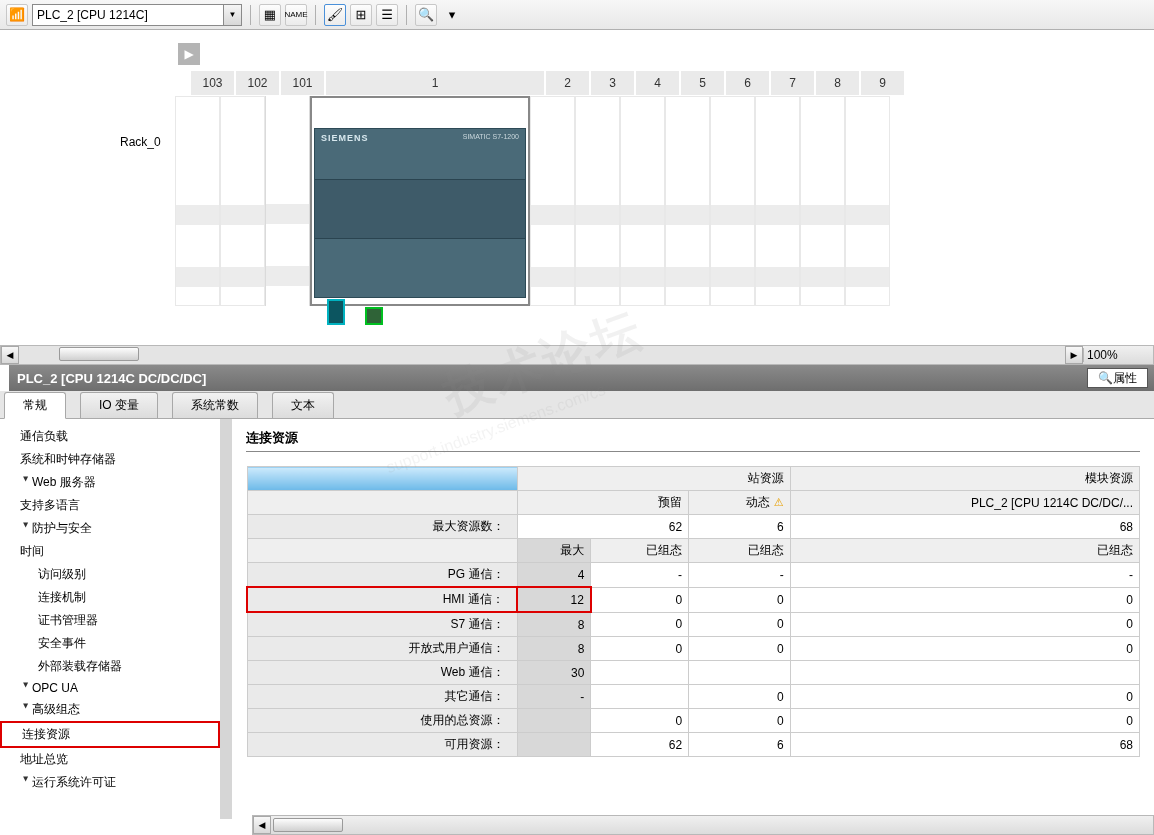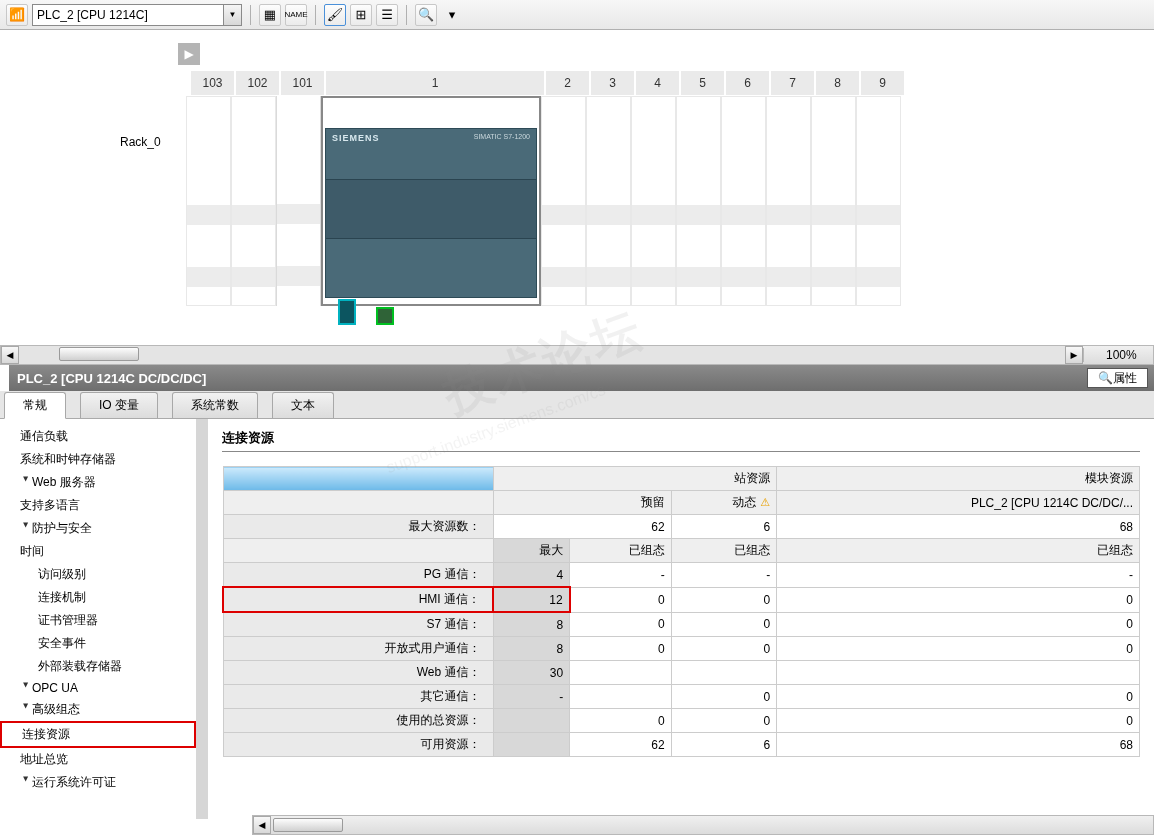--- a/index.html
+++ b/index.html
@@ -8,47 +8,47 @@
 .tb-icon { width:22px; height:22px; display:flex; align-items:center; justify-content:center; background:linear-gradient(#fdfdfd,#ebebeb); border:1px solid #c8c8c8; border-radius:2px; cursor:pointer; font-size:13px; }
 .tb-select { display:flex; align-items:center; height:22px; border:1px solid #8a8a8a; background:#fff; width:210px; padding:0 4px; font-size:12px; position:relative; }
 .tb-select .arrow { position:absolute; right:0; top:0; bottom:0; width:18px; border-left:1px solid #8a8a8a; background:linear-gradient(#f6f6f6,#d8d8d8); display:flex; align-items:center; justify-content:center; font-size:8px; }
 .tb-sep { width:1px; height:20px; background:#b0b0b0; margin:0 4px; }
 .rackview { height:315px; background:#fff; position:relative; overflow:hidden; }
 .play-btn { position:absolute; left:178px; top:13px; width:22px; height:22px; background:#b4b4b4; display:flex; align-items:center; justify-content:center; color:#fff; }
 .slots { position:absolute; left:100px; top:40px; display:flex; }
 .slot-lbl { width:45px; height:26px; background:#eaeaea; border:1px solid #fff; display:flex; align-items:center; justify-content:center; font-size:12px; color:#333; }
 .slot-lbl.wide { width:220px; }
 .rack-lbl { position:absolute; left:120px; top:105px; font-size:12px; }
-.rack-row { position:absolute; left:186px; top:66px; display:flex;align-items:center; }
+.rack-row { position:absolute; left:175px; top:66px; display:flex;align-items:center; }
 .slot-cell { width:45px; height:210px; border:1px solid #e8e8e8; background:#fff; position:relative; }
 .slot-cell.band::before, .slot-cell.band::after { content:""; position:absolute; left:0; right:0; height:20px; background:#ececec; }
 .slot-cell.band::before { top:108px; } .slot-cell.band::after { top:170px; }
 .slot-cell.wide { width:220px; }
 .plc-mod { position:absolute; left:2px; right:2px; top:30px; height:170px; background:#4a6a78; border:1px solid #2d4a56; }
 .plc-mod .siemens { position:absolute; left:6px; top:4px; color:#d8e8ee; font-size:9px; font-weight:bold; letter-spacing:1px; }
 .plc-mod .model { position:absolute; right:6px; top:4px; color:#cbd9de; font-size:7px; }
 .plc-mod .mid { position:absolute; left:0; right:0; top:50px; height:60px; background:#3e5b69; border-top:1px solid #2a4450; border-bottom:1px solid #2a4450; }
 .eth-port { position:absolute; left:12px; bottom:-28px; width:18px; height:26px; background:#0c5560; border:2px solid #00b2c0; }
 .run-btn { position:absolute; left:50px; bottom:-28px; width:18px; height:18px; background:#2f6337; border:2px solid #00c020; }
 .slot-101 { width:45px; height:210px; border-left:1px solid #dadada; border-right:1px solid #dadada; position:relative; }
 .slot-101::before, .slot-101::after { content:""; position:absolute; left:0; right:0; height:20px; background:#ececec; }
 .slot-101::before { top:108px; } .slot-101::after { top:170px; }
 .hscroll { height:20px; background:linear-gradient(#f0f0f0,#dcdcdc); border:1px solid #b8b8b8; display:flex; align-items:center; }
 .hscroll .btn { width:18px; height:18px; background:linear-gradient(#f8f8f8,#d8d8d8); border:1px solid #a8a8a8; display:flex; align-items:center; justify-content:center; font-size:9px; }
 .hscroll .track { flex:1; height:18px; background:#e4e4e4; position:relative; }
 .hscroll .thumb { position:absolute; left:40px; top:1px; width:80px; height:14px; background:linear-gradient(#fdfdfd,#d0d0d0); border:1px solid #9a9a9a; border-radius:2px; }
 .hscroll .rbtn { width:18px; height:18px; background:linear-gradient(#f8f8f8,#d8d8d8); border:1px solid #a8a8a8; display:flex; align-items:center; justify-content:center; font-size:9px; margin-left:auto; }
-.zoom-lbl { width:70px; text-align:left; padding-left:22px; border-left:1px solid #b8b8b8; }
+.zoom-lbl { width:70px; text-align:left; padding-left:3px; border-left:1px solid #b8b8b8; }
 .prop-hdr { height:26px; background:linear-gradient(#8a8a8a,#6e6e6e); color:#fff; display:flex; align-items:center; padding:0 8px; font-size:13px; font-weight:bold; position:relative;margin-left:9px; }
 .prop-hdr .prop-tab { position:absolute; right:6px; top:3px; height:20px; background:#fff; color:#000; border:1px solid #555; padding:0 10px; display:flex; align-items:center; font-weight:normal; font-size:12px; }
 .tabs-row { height:28px; background:#e6e6e6; border-bottom:1px solid #aaa; display:flex; align-items:flex-end; padding-left:4px; gap:14px; }
 .tab { padding:4px 18px; background:linear-gradient(#f2f2f2,#dcdcdc); border:1px solid #a8a8a8; border-bottom:none; border-radius:3px 3px 0 0; font-size:12px; cursor:pointer; }
 .tab.active { background:#fff; border-bottom:1px solid #fff; margin-bottom:-1px; font-weight:normal; }
 .lower-split { display:flex; height:400px; }
-.ltree { width:208px; background:#fff; border-right:12px solid #d6d6d6; overflow-y:auto; padding:6px 0; }
+.ltree { width:232px; background:#fff; border-right:12px solid #d6d6d6; overflow-y:auto; padding:6px 0; }
 .ltree .item { padding:3px 8px 3px 20px; font-size:12px; cursor:pointer; white-space:nowrap; }
 .ltree .item.sub { padding-left:38px; }
 .ltree .item.exp { }
 .ltree .item.exp::before { content:"▸"; display:inline-block; width:12px; font-size:10px; color:#333; transform:rotate(90deg); }
 .ltree .item.col::before { content:"▸"; display:inline-block; width:12px; font-size:10px; color:#333; }
 .ltree .item.hl { border:2px solid #d00; background:#fff; }
 .rpanel { flex:1; background:#fff; padding:10px 14px; overflow:auto; }
 .sect-title { font-weight:bold; font-size:13px; margin-bottom:4px; }
 .sect-line { border-bottom:1px solid #888; margin-bottom:14px; }
 .res-tbl { border-collapse:collapse; width:100%; }

